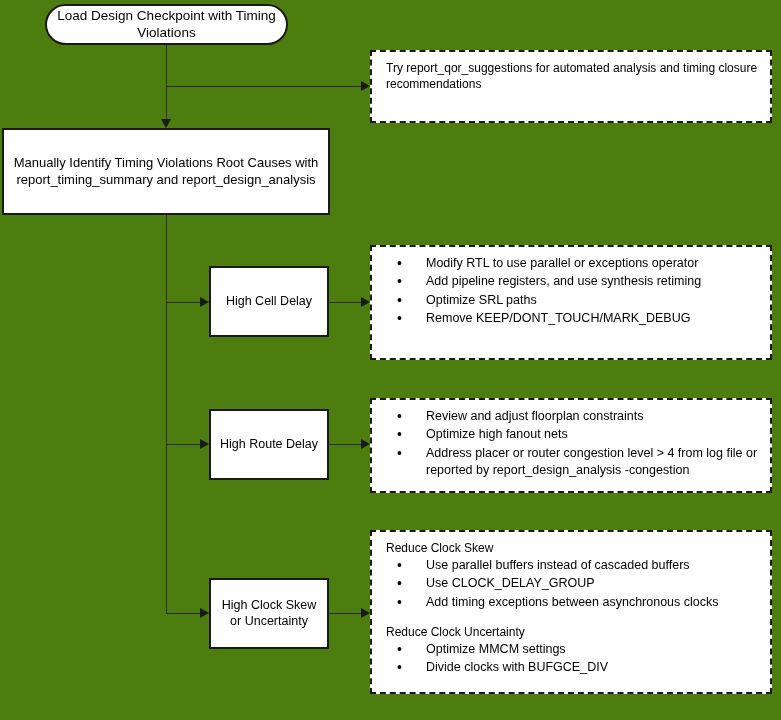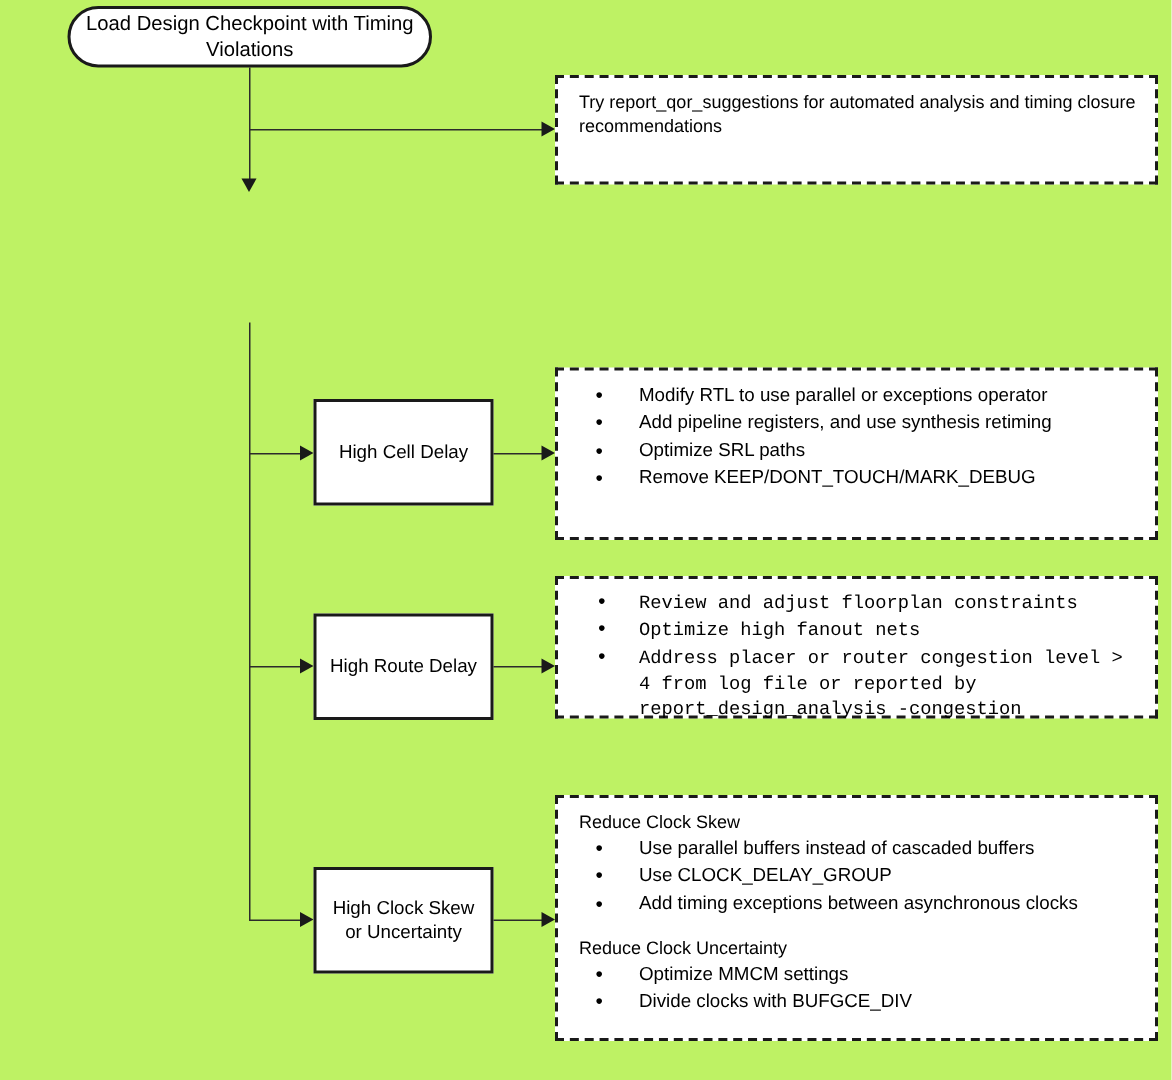--- a/index.html
+++ b/index.html
@@ -8,21 +8,21 @@
     background: #ffffff;
   }
   body {
     font-family: "Liberation Sans", sans-serif;
     color: #000000;
   }
   #canvas {
     position: relative;
     width: 781px;
     height: 720px;
-    background: #bef264;
+    background: #4d7c0f;
     overflow: hidden;
   }
 
   
   .node {
     position: absolute;
     box-sizing: border-box;
     background: #ffffff;
     border: 2px solid #1a1a1a;
     display: flex;
@@ -127,20 +127,23 @@
   <div class="vline" style="left:166px; top:45px; height:78px;"></div>
   <div class="arrow-down" style="left:161px; top:119px;"></div>
 
   <div class="hline" style="left:166px; top:86px; width:198px;"></div>
   <div class="arrow-right" style="left:361px; top:81px;"></div>
 
   <div class="panel" style="left:370px; top:50px; width:402px; height:73px;">
     <span class="panel-heading">Try report_qor_suggestions for automated analysis and timing closure recommendations</span>
   </div>
 
+  <div class="node process" style="left:2px; top:128px; width:328px; height:87px;">
+    <span class="node-text">Manually Identify Timing Violations Root Causes with report_timing_summary and report_design_analysis</span>
+  </div>
 
   <div class="vline" style="left:166px; top:215px; height:399px;"></div>
 
   <div class="hline" style="left:166px; top:302px; width:37px;"></div>
   <div class="arrow-right" style="left:200px; top:297px;"></div>
 
   <div class="node decision" style="left:209px; top:266px; width:120px; height:71px;">
     <span class="node-text">High Cell Delay</span>
   </div>
 
@@ -159,21 +162,21 @@
   <div class="hline" style="left:166px; top:444px; width:37px;"></div>
   <div class="arrow-right" style="left:200px; top:439px;"></div>
 
   <div class="node decision" style="left:209px; top:409px; width:120px; height:71px;">
     <span class="node-text">High Route Delay</span>
   </div>
 
   <div class="hline" style="left:329px; top:444px; width:35px;"></div>
   <div class="arrow-right" style="left:361px; top:439px;"></div>
 
-  <div class="panel" style="left:370px; top:384px; width:402px; height:95px;font-family:Liberation Mono, monospace;">
+  <div class="panel" style="left:370px; top:398px; width:402px; height:95px;">
     <ul>
       <li>Review and adjust floorplan constraints</li>
       <li>Optimize high fanout nets</li>
       <li>Address placer or router congestion level &gt; 4 from log file or reported by report_design_analysis -congestion</li>
     </ul>
   </div>
 
   <div class="hline" style="left:166px; top:613px; width:37px;"></div>
   <div class="arrow-right" style="left:200px; top:608px;"></div>
 

